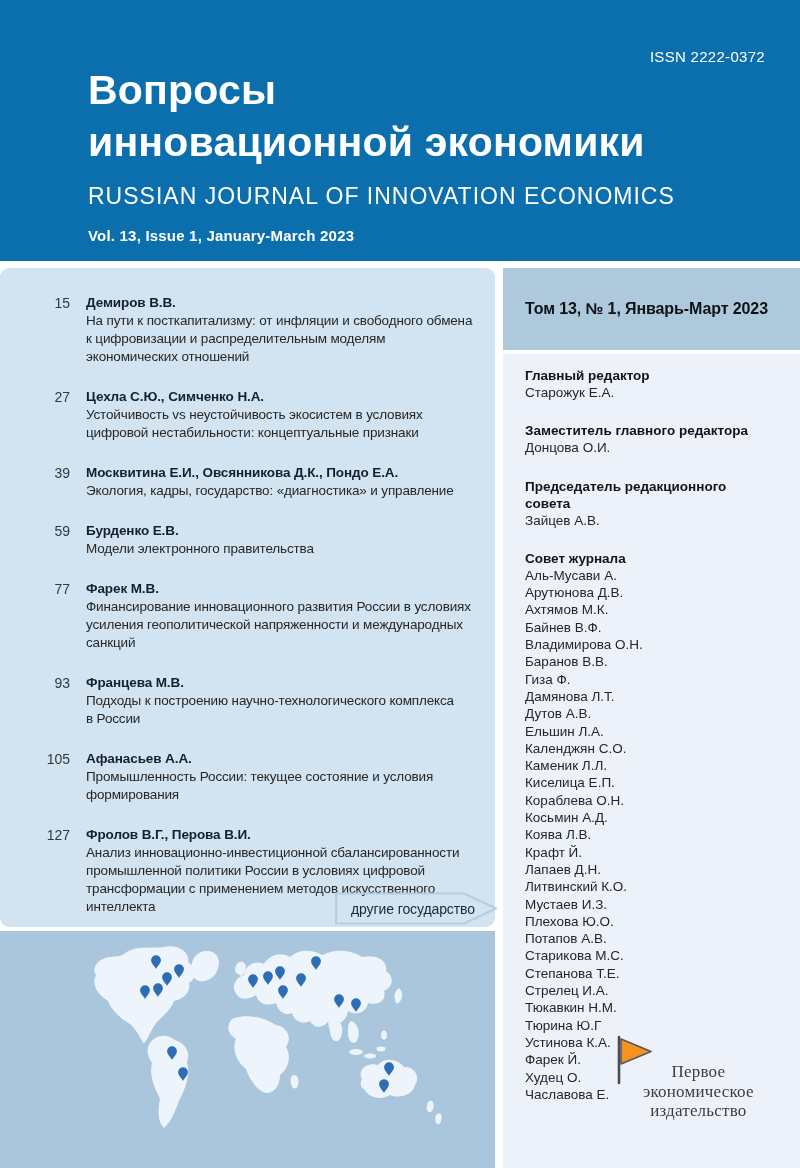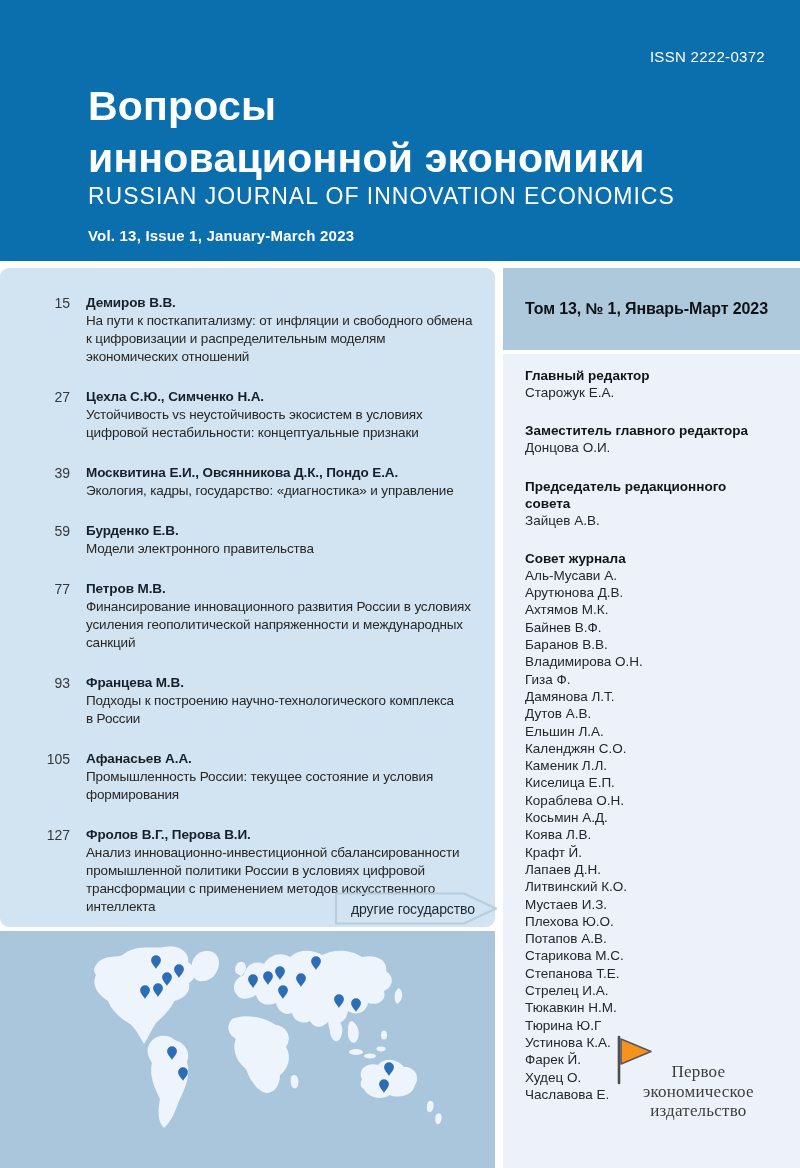--- a/index.html
+++ b/index.html
@@ -8,21 +8,21 @@
     --text-light:#ffffff; --text-dark:#15202b; --button-border:#b7cedf;
   }
   html,body{margin:0;padding:0;background:#e8e8e8;}
   .page{position:relative;width:800px;height:1168px;background:#ffffff;
         font-family:"Liberation Sans", sans-serif;overflow:hidden;margin:0 auto;}
 
   
   .header{position:absolute;left:0;top:0;width:800px;height:261px;background:var(--header-bg);padding-left:8px;}
   .issn{position:absolute;top:48px;right:43px;font-size:15px;color:var(--text-light);letter-spacing:.3px;}
   .title-ru{position:absolute;left:88px;top:64px;font-size:41px;line-height:52px;font-weight:bold;
-            color:var(--text-light);white-space:pre-line;letter-spacing:.2px;margin-top:16px;}
+            color:var(--text-light);white-space:pre-line;letter-spacing:.2px;}
   .title-en{position:absolute;left:88px;top:183px;font-size:23px;color:var(--text-light);letter-spacing:1px;}
   .vol-line{position:absolute;left:88px;top:227px;font-size:15px;font-weight:bold;color:var(--text-light);letter-spacing:.2px;}
 
   
   .left-col{position:absolute;left:0;top:268px;width:495px;height:659px;background:var(--toc-bg);border-radius:9px;}
   .toc{padding:26px 0 0 30px;}
   .toc-row{display:flex;margin-bottom:22px;}
   .toc-num{flex:none;width:40px;text-align:right;padding-right:16px;
            font-size:14px;line-height:18px;color:#33383c;}
   .toc-authors{font-weight:bold;font-size:13.5px;line-height:18px;color:var(--text-dark);letter-spacing:-.1px;}
@@ -97,21 +97,21 @@
         <div class="toc-row">
           <div class="toc-num">59</div>
           <div class="toc-body">
             <div class="toc-authors">Бурденко Е.В.</div>
             <div class="toc-title">Модели электронного правительства</div>
           </div>
         </div>
         <div class="toc-row">
           <div class="toc-num">77</div>
           <div class="toc-body">
-            <div class="toc-authors">Петров М.В.</div>
+            <div class="toc-authors">Фарек М.В.</div>
             <div class="toc-title">Финансирование инновационного развития России в условиях
 усиления геополитической напряженности и международных
 санкций</div>
           </div>
         </div>
         <div class="toc-row">
           <div class="toc-num">93</div>
           <div class="toc-body">
             <div class="toc-authors">Францева М.В.</div>
             <div class="toc-title">Подходы к построению научно-технологического комплекса
@@ -217,22 +217,22 @@
           <div class="role-label">Председатель редакционного
 совета</div>
           <div class="role-name">Зайцев А.В.</div>
         </div>
         <div class="role-block">
           <div class="role-label">Совет журнала</div>
           <div class="role-name">Аль-Мусави А.</div>
           <div class="role-name">Арутюнова Д.В.</div>
           <div class="role-name">Ахтямов М.К.</div>
           <div class="role-name">Байнев В.Ф.</div>
+          <div class="role-name">Владимирова О.Н.</div>
           <div class="role-name">Баранов В.В.</div>
-          <div class="role-name">Владимирова О.Н.</div>
           <div class="role-name">Гиза Ф.</div>
           <div class="role-name">Дамянова Л.Т.</div>
           <div class="role-name">Дутов А.В.</div>
           <div class="role-name">Ельшин Л.А.</div>
           <div class="role-name">Календжян С.О.</div>
           <div class="role-name">Каменик Л.Л.</div>
           <div class="role-name">Киселица Е.П.</div>
           <div class="role-name">Кораблева О.Н.</div>
           <div class="role-name">Косьмин А.Д.</div>
           <div class="role-name">Коява Л.В.</div>

